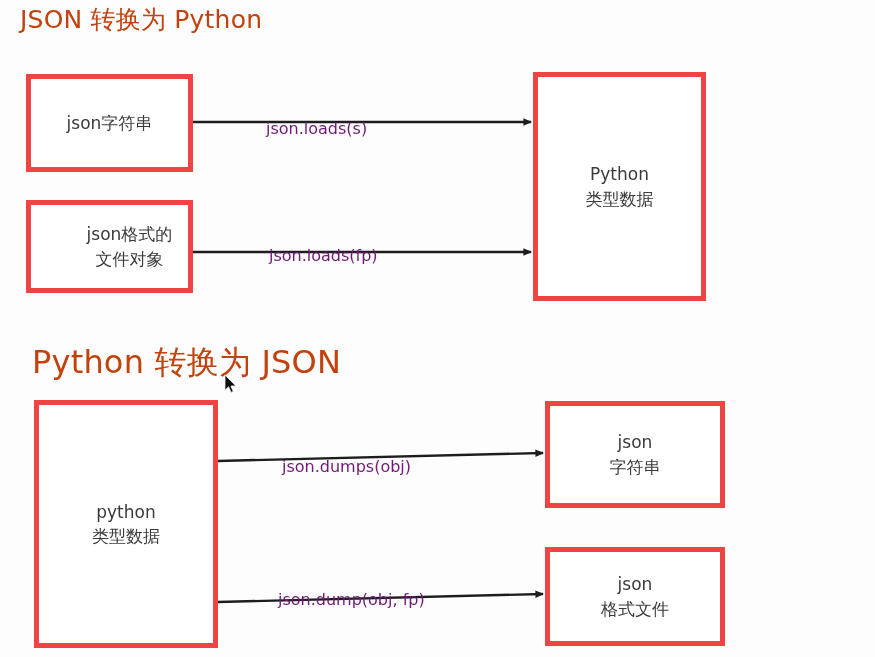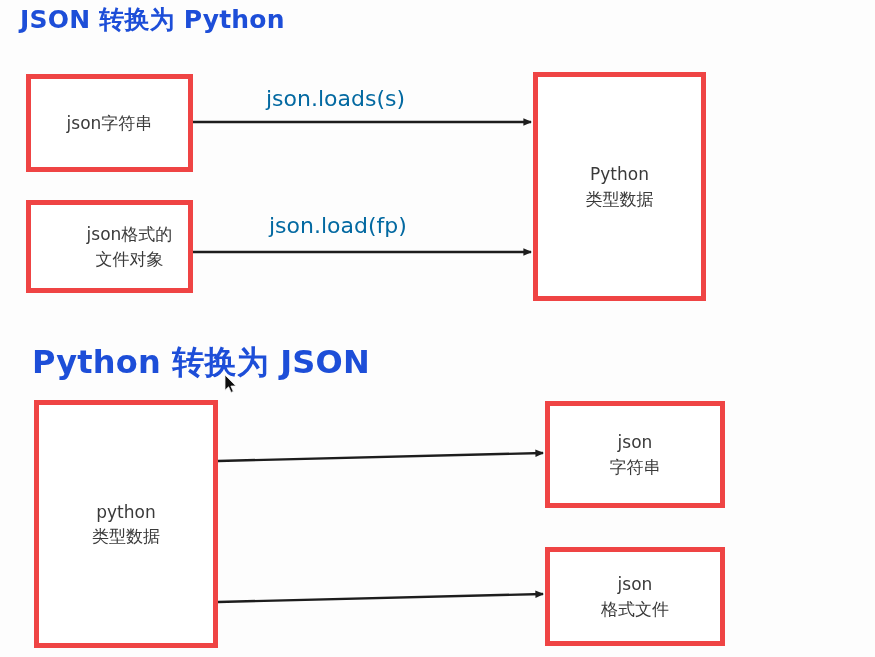--- a/index.html
+++ b/index.html
@@ -12,22 +12,22 @@
     width: 875px;
     height: 657px;
     background: #fdfdfd;
     overflow: hidden;
     font-family: "DejaVu Sans", "Liberation Sans", sans-serif;
   }
 
   
   .section-title {
     position: absolute;
-    font-weight: bold;
-    color: #1d4ed8;
+    font-weight: normal;
+    color: #c2410c;
     letter-spacing: 0.2px;
     white-space: nowrap;
   }
   #title-json-to-python {
     left: 20px;
     top: 3px;
     font-size: 25px;
   }
   #title-python-to-json {
     left: 32px;
@@ -67,23 +67,24 @@
     left: 0;
     top: 0;
     width: 875px;
     height: 657px;
     pointer-events: none;
   }
 
   
   .edge-label {
     position: absolute;
-    color: #0369a1;
-    font-size: 22px;
+    color: #701a75;
+    font-size: 16px;
     white-space: nowrap;
+    margin-top: 33px;
   }
   #label-loads  { left: 266px; top: 86px;  }
   #label-load   { left: 269px; top: 213px; }
   #label-dumps  { left: 282px; top: 424px; }
   #label-dump   { left: 278px; top: 557px; }
 
   
   #mouse-cursor {
     position: absolute;
     left: 224px;
@@ -141,21 +142,23 @@
 
     <line x1="193" y1="252" x2="531" y2="252" stroke="#1d1d1d" stroke-width="2.6" marker-end="url(#head)"></line>
 
     <line x1="218" y1="461" x2="543" y2="453" stroke="#1d1d1d" stroke-width="2.4" marker-end="url(#head)"></line>
 
     <line x1="218" y1="602" x2="543" y2="594" stroke="#1d1d1d" stroke-width="2.4" marker-end="url(#head)"></line>
   </svg>
 
   <div class="edge-label" id="label-loads">json.loads(s)</div>
 
-  <div class="edge-label" id="label-load">json.load(fp)</div>
+  <div class="edge-label" id="label-load">json.loads(fp)</div>
 
+  <div class="edge-label" id="label-dumps">json.dumps(obj)</div>
 
+  <div class="edge-label" id="label-dump">json.dump(obj, fp)</div>
 
   <svg id="mouse-cursor" viewBox="0 0 14 20" xmlns="http://www.w3.org/2000/svg">
     <path d="M1,1 L1,16.2 L4.6,12.8 L7.1,18.4 L9.3,17.4 L6.9,12.1 L11.8,11.9 Z" fill="#0d0d0d" stroke="#f2f2f2" stroke-width="0.8"></path>
   </svg>
 
 </div>
 
 </body></html>

